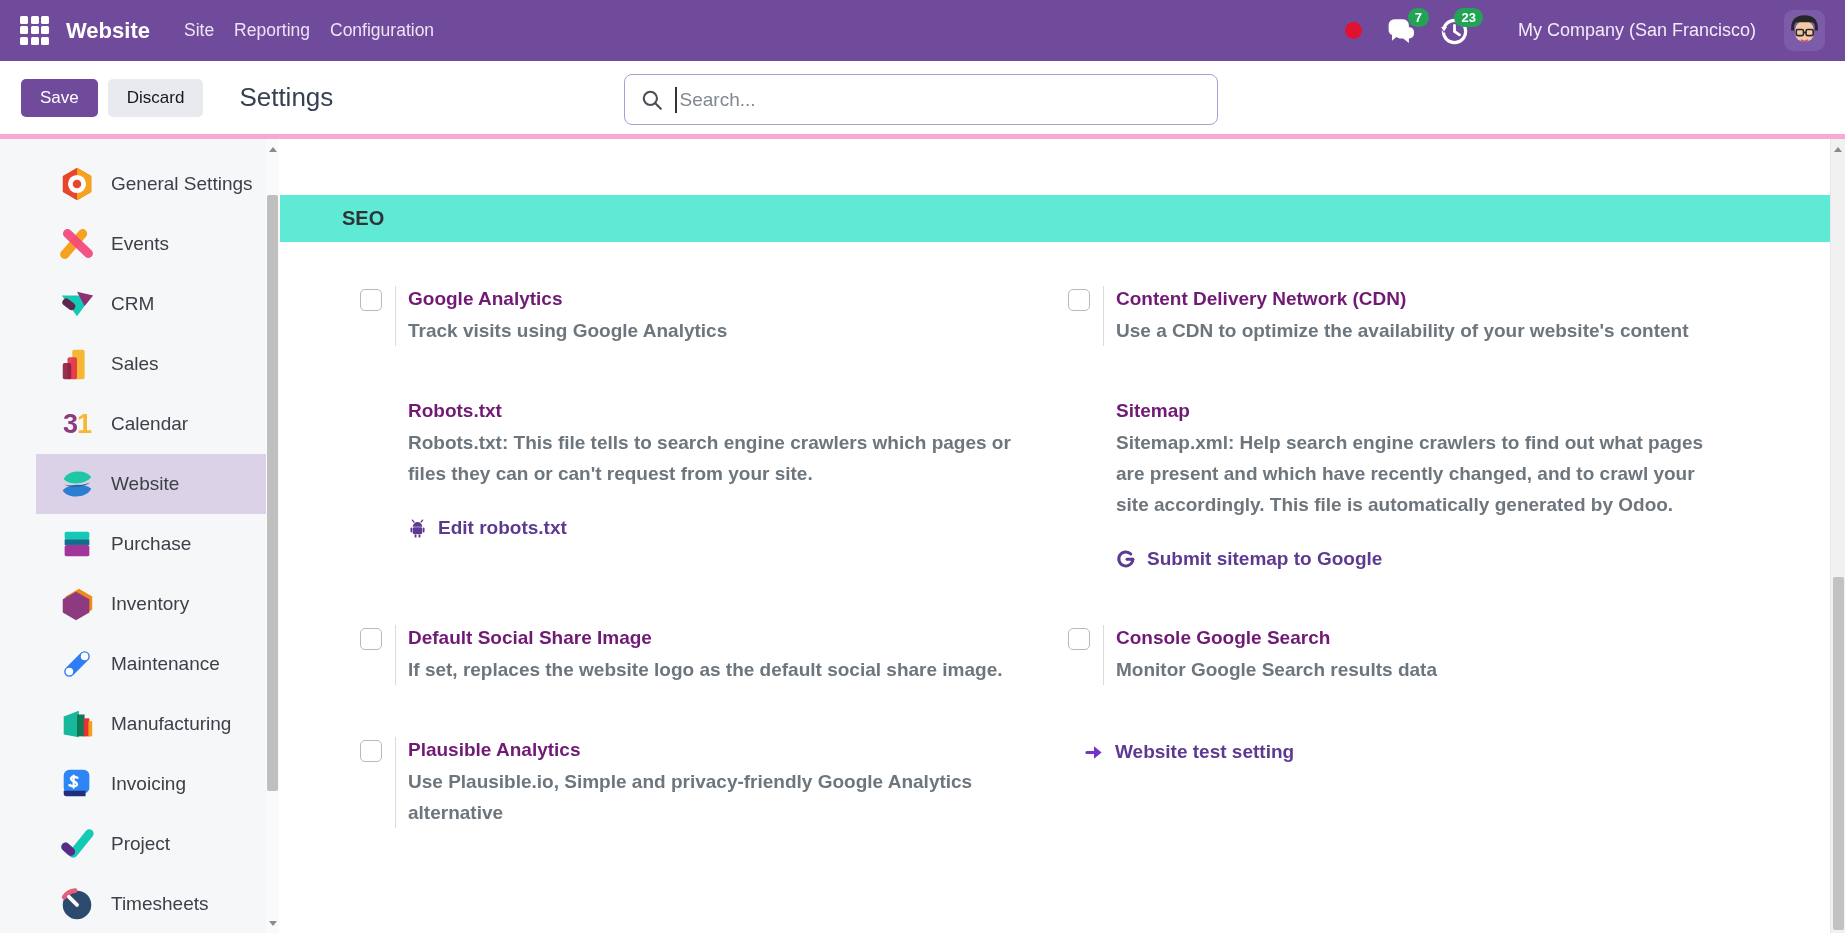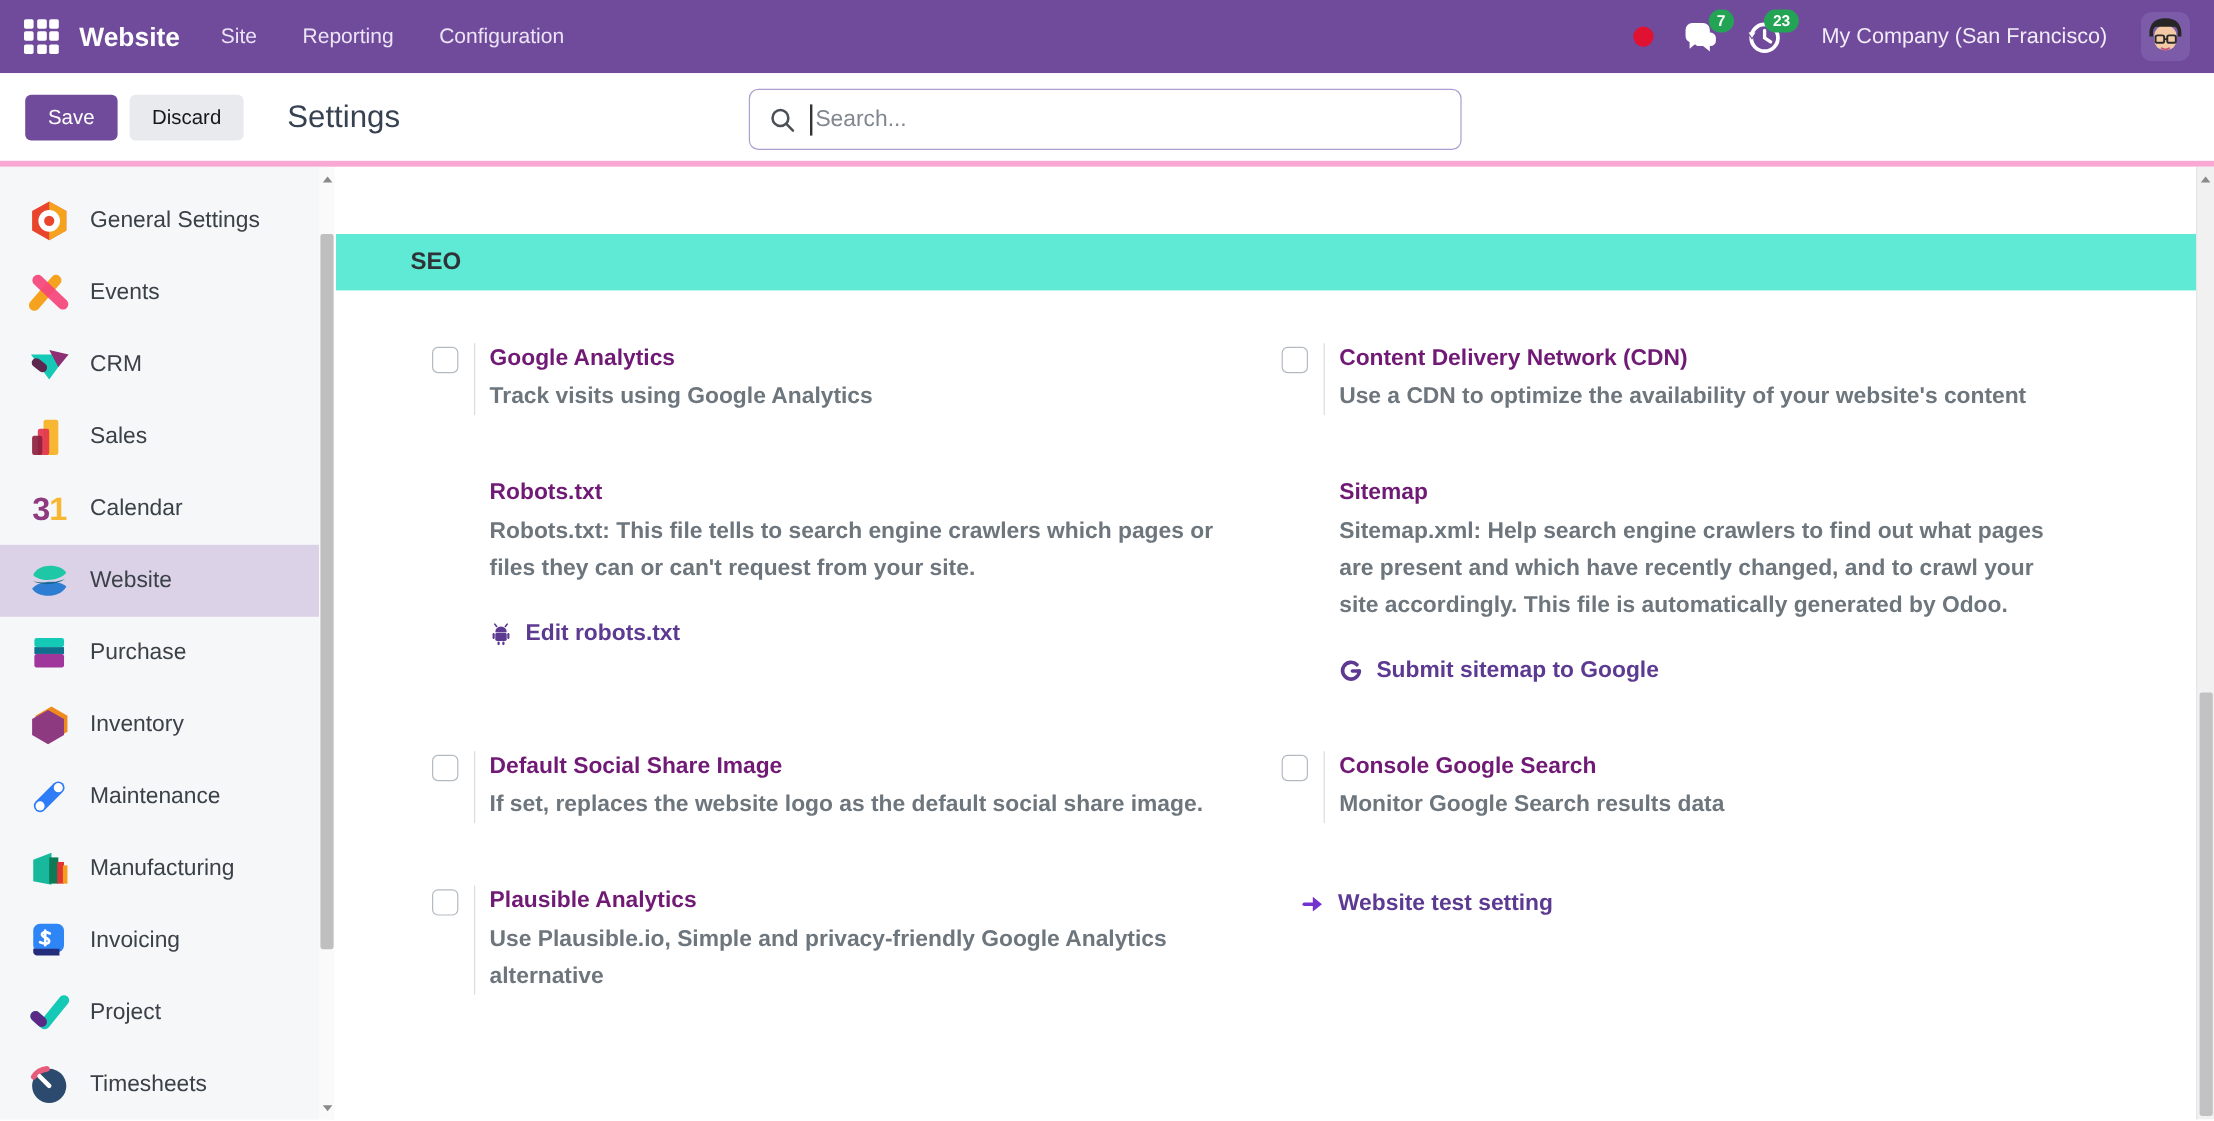--- a/index.html
+++ b/index.html
@@ -4,48 +4,48 @@
 <style>
   * { box-sizing: border-box; margin: 0; padding: 0; }
   html, body { width: 1845px; height: 934px; overflow: hidden; }
   body { font-family: "Liberation Sans", sans-serif; background: #fff; }
 
   
   .navbar { height: 61px; background: #714B9B; display: flex; align-items: center; padding: 0 20px; }
   .apps-grid { width: 30px; height: 30px; display: grid; grid-template-columns: repeat(3,8px); grid-template-rows: repeat(3,8px); gap: 2.6px; cursor: pointer; margin-right: 16px; }
   .apps-grid i { background: #fff; border-radius: 1.5px; }
   .app-name { color: #fff; font-size: 22px; font-weight: 700; margin-right: 34px; cursor: pointer; }
-  .nav-menu { display: flex; gap: 38px; }
+  .nav-menu { display: flex; gap: 20px; }
   .nav-menu .menu-item { color: #ece4f6; font-size: 17.5px; cursor: pointer; }
   .nav-right { margin-left: auto; display: flex; align-items: center; gap: 24px; }
   .status-dot { width: 17px; height: 17px; border-radius: 50%; background: #E01131; }
   .tray-icon { position: relative; width: 30px; height: 28px; cursor: pointer; }
   .tray-icon svg { display: block; }
   .badge { position: absolute; top: -9px; right: -13px; background: #23A455; color: #fff; font-size: 13px; font-weight: 700; border-radius: 10px; padding: 2px 7px; line-height: 1.2; }
-  .company { color: #f1ecf8; font-size: 18px; margin-left: 8px; cursor: pointer; }
+  .company { color: #f1ecf8; font-size: 18px; margin-left: 24px; cursor: pointer; }
   .avatar { width: 41px; height: 41px; border-radius: 9px; overflow: hidden; cursor: pointer; margin-left: 4px; }
 
   
   .control-panel { height: 78px; border-bottom: 5px solid #f9a8d4; display: flex; align-items: center; padding-left: 21px; position: relative; background: #fff; }
   .btn { font-size: 17px; padding: 9px 19px; border-radius: 5px; border: none; cursor: pointer; font-family: inherit; }
   .btn-save { background: #714B9B; color: #fff; }
   .btn-discard { background: #e8eaed; color: #14181c; margin-left: 10px; }
   .cp-title { font-size: 26px; color: #374151; margin-left: 36px; }
   .search-box { position: absolute; left: 624px; top: 13px; width: 594px; height: 51px; border: 1px solid #ac9ed0; border-radius: 8px; background: #fff; display: flex; align-items: center; padding: 0 16px; justify-content: flex-end; }
   .search-box svg { flex: 0 0 auto; }
   .caret { width: 1.5px; height: 26px; background: #333; margin-left: 12px; }
   .search-input { border: none; outline: none; flex: 1; font-size: 19px; font-family: inherit; color: #333; margin-left: 3px; }
   .search-input::placeholder { color: #80878e; }
 
   
   .page-body { display: flex; height: 794px; }
 
   
   .sidebar { width: 280px; position: relative; flex: 0 0 auto; }
-  .side-inner { width: 266px; height: 100%; background: #f6f7f9; padding-top: 15px; }
+  .side-inner { width: 266px; height: 100%; background: #f6f7f9; padding-top: 15px; padding-left: 36px; }
   .nav-item { height: 60px; display: flex; align-items: center; padding-left: 22px; gap: 15px; cursor: pointer; }
   .nav-item.active { background: #DCD2E8; }
   .app-icon { width: 38px; height: 38px; flex: 0 0 auto; display: flex; align-items: center; justify-content: center; }
   .app-icon svg { width: 38px; height: 38px; }
   .cal-digits { font-size: 27px; font-weight: 800; letter-spacing: -1px; }
   .cal-digits .d3 { color: #8E3A80; }
   .cal-digits .d1 { color: #F7B733; }
   .nav-label { font-size: 19px; color: #3b4148; white-space: nowrap; }
 
   

